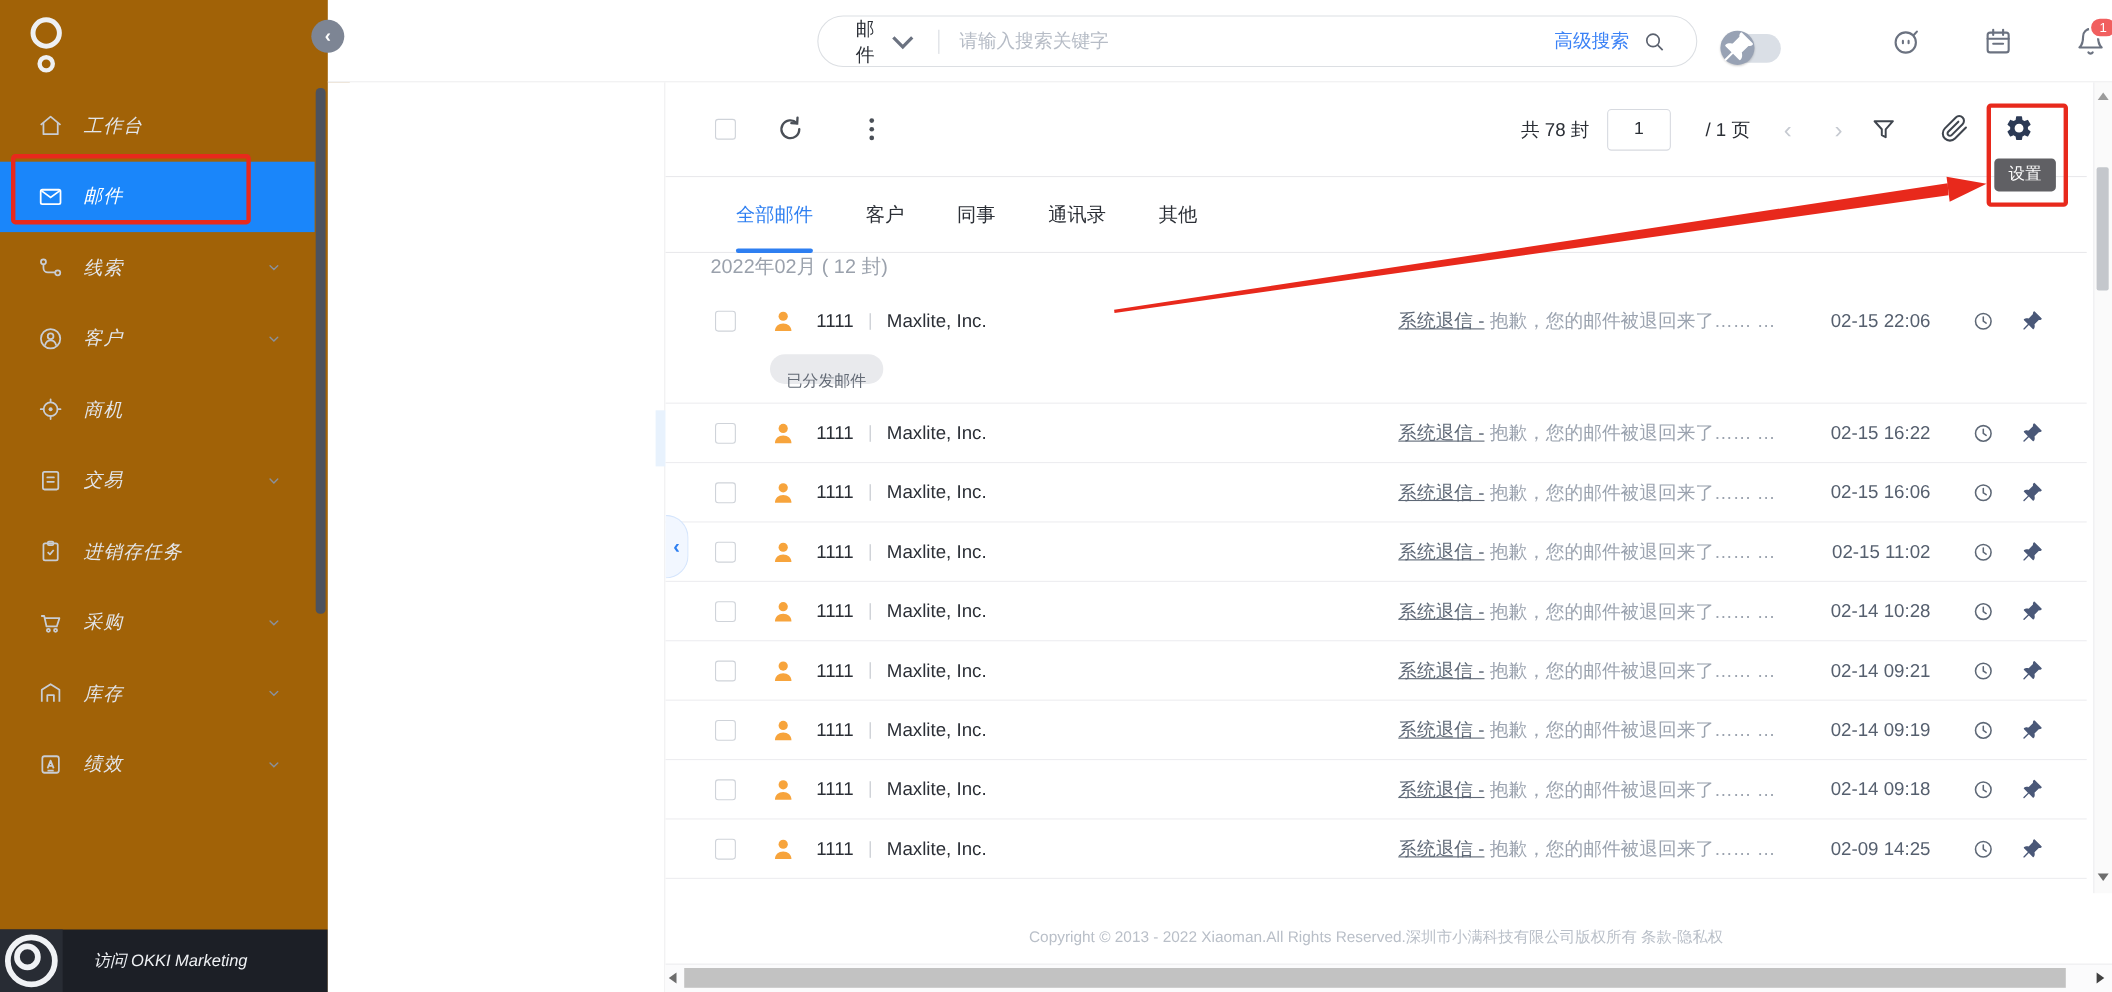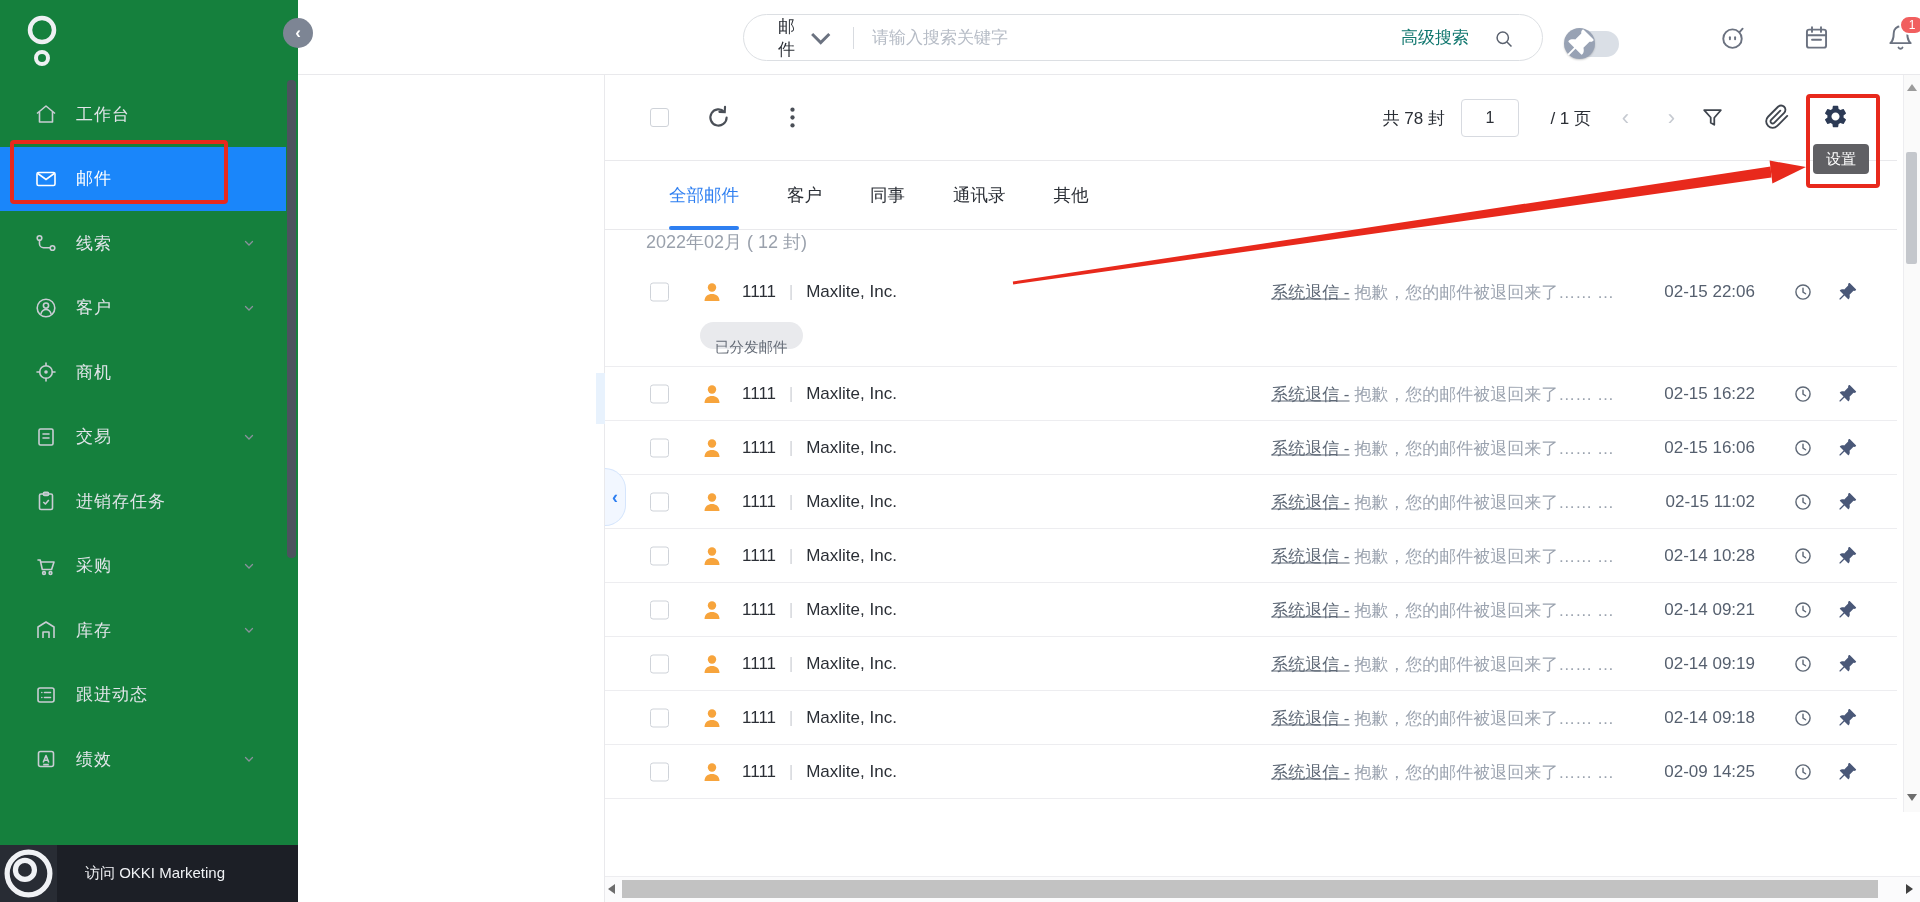--- a/index.html
+++ b/index.html
@@ -1,21 +1,21 @@
 <!DOCTYPE html>
 <html><head>
 <meta charset="utf-8">
 <style>
   * { margin:0; padding:0; box-sizing:border-box; }
   html,body { width:1920px; height:902px; overflow:hidden; background:#fff;
               font-family:"Liberation Sans","DejaVu Sans",sans-serif; }
   #stage { position:relative; width:1920px; height:902px; }
 
   
-  #sidebar { position:absolute; left:0; top:0; width:318px; height:902px; background:#15803d; }
+  #sidebar { position:absolute; left:0; top:0; width:318px; height:902px; background:#a16207;font-style:italic; }
   #logo { position:absolute; left:24px; top:12px; width:40px; height:62px; }
   #snav { position:absolute; left:0; top:82px; width:286px; }
   .snav-row { position:relative; height:64.5px; display:flex; align-items:center; cursor:pointer; }
   .snav-row .snav-icon { position:absolute; left:34px; width:24px; height:24px; color:#c9cdd4; }
   .snav-row .snav-label { position:absolute; left:76px; font-size:17px; color:#e2e5ea; letter-spacing:1px; }
   .snav-row .snav-chev { position:absolute; right:30px; width:14px; height:14px; color:#8a919c; }
   .snav-row.active { background:#1a86fa; }
   .snav-row.active .snav-icon, .snav-row.active .snav-label { color:#fff; }
   #snav-thumb { position:absolute; left:287px; top:80px; width:9px; height:478px; background:#4c525e; border-radius:4px; }
   #marketing { position:absolute; left:0; top:845px; width:298px; height:57px; background:#1c1f26; display:flex; align-items:center; cursor:pointer; }
@@ -27,21 +27,21 @@
     text-align:center; cursor:pointer; z-index:30; }
 
   
   #topbar { position:absolute; left:298px; top:0; width:1622px; height:75px; background:#fff; border-bottom:1px solid #e9e9ec; }
   #searchbox { position:absolute; left:445px; top:14px; width:800px; height:47px; border:1px solid #dcdfe3;
     border-radius:24px; display:flex; align-items:center; background:#fff; }
   #search-scope { display:flex; align-items:center; gap:10px; padding-left:34px; font-size:17px; color:#2b2f36; cursor:pointer; }
   .vdiv { width:1px; height:22px; background:#d8dbe0; margin:0 18px; }
   #search-input { flex:1; border:none; outline:none; font-size:17px; color:#2b2f36; background:transparent; }
   #search-input::placeholder { color:#b6bcc6; }
-  #adv-search { display:flex; align-items:flex-end; gap:25px; margin-right:28px; font-size:17px; color:#0f766e; cursor:pointer; white-space:nowrap; }
+  #adv-search { display:flex; align-items:center; gap:13px; margin-right:28px; font-size:17px; color:#3b82f6; cursor:pointer; white-space:nowrap; }
   #pin-toggle { position:absolute; left:1267px; top:31px; width:54px; height:26px; border-radius:13px; background:#dadfe6; cursor:pointer; }
   #pin-toggle .knob { position:absolute; left:-1px; top:-3px; width:31px; height:31px; border-radius:50%; background:#98a2b4;
     display:flex; align-items:center; justify-content:center; box-shadow:0 1px 2px rgba(0,0,0,.2); }
   .tb-icon { position:absolute; top:24px; width:27px; height:27px; color:#6b7280; cursor:pointer; }
   #bell-badge { position:absolute; left:1601px; top:15px; min-width:26px; height:20px; padding:0 6px; background:#f15f5f;
     border:2px solid #fff; border-radius:11px; color:#fff; font-size:12px; line-height:16px; text-align:center; z-index:2; }
 
   
   #mailnav { position:absolute; left:298px; top:75px; width:307px; height:827px; background:#fff; border-right:1px solid #e9e9ec; }
   .mn-tabicon { position:absolute; top:125px; width:26px; height:26px; color:#8b929e; cursor:pointer; }
@@ -250,29 +250,20 @@
           </span>
           <span class="snav-label">库存</span>
           <span class="snav-chev">
             <svg viewBox="0 0 24 24" fill="none" stroke="currentColor" stroke-width="2.2" stroke-linecap="round">
               <polyline points="6,9.5 12,15.5 18,9.5"></polyline>
             </svg>
           </span>
         </div>
         <div class="snav-row">
           <span class="snav-icon">
-            <svg viewBox="0 0 24 24" fill="none" stroke="currentColor" stroke-width="1.6" stroke-linecap="round">
-              <rect x="4" y="5" width="16" height="14" rx="2"></rect>
-              <path d="M10.5 9.5h6M10.5 14.5h6M7.8 9.5h.01M7.8 14.5h.01"></path>
-            </svg>
-          </span>
-          <span class="snav-label">跟进动态</span>
-        </div>
-        <div class="snav-row">
-          <span class="snav-icon">
             <svg viewBox="0 0 24 24" fill="none" stroke="currentColor" stroke-width="1.6" stroke-linejoin="round">
               <rect x="4.5" y="4.5" width="15" height="15" rx="2"></rect>
               <path d="M9.2 15.5l2.8-7 2.8 7M10.3 13.2h3.4M9.2 17.6h5.6"></path>
             </svg>
           </span>
           <span class="snav-label">绩效</span>
           <span class="snav-chev">
             <svg viewBox="0 0 24 24" fill="none" stroke="currentColor" stroke-width="2.2" stroke-linecap="round">
               <polyline points="6,9.5 12,15.5 18,9.5"></polyline>
             </svg>
@@ -714,20 +705,21 @@
             <path d="M12 7.4V12l3.1 2.1"></path>
           </svg>
         </span>
         <span class="c pin">
           <svg viewBox="0 0 16 16" fill="currentColor">
             <path d="M9.828.722a.5.5 0 0 1 .354.146l4.95 4.95a.5.5 0 0 1 0 .707c-.48.48-1.072.588-1.503.588-.177 0-.335-.018-.46-.039l-3.134 3.134c.08.324.133.667.16 1.013.046.702-.032 1.687-.72 2.375a.5.5 0 0 1-.707 0L5.94 10.767l-3.182 3.182c-.195.195-.52.195-.707 0-.195-.195-.195-.512 0-.707l3.182-3.182-2.828-2.828a.5.5 0 0 1 0-.707c.688-.688 1.673-.767 2.375-.72.346.027.689.08 1.013.16l3.134-3.133a2.772 2.772 0 0 1-.04-.461c0-.43.108-1.022.589-1.503a.5.5 0 0 1 .352-.146z"></path>
           </svg>
         </span>
       </div>
     </div>
+  <div id="footer">Copyright © 2013 - 2022 Xiaoman.All Rights Reserved.深圳市小满科技有限公司版权所有 条款-隐私权</div>
   <div id="panel-handle">‹</div>
 
   <div id="vscroll"></div>
   <div id="vs-up"></div>
   <div id="vs-thumb"></div>
   <div id="vs-down"></div>
   <div id="hscroll"></div>
   <div id="hs-left"></div>
   <div id="hs-thumb"></div>
   <div id="hs-right"></div>

